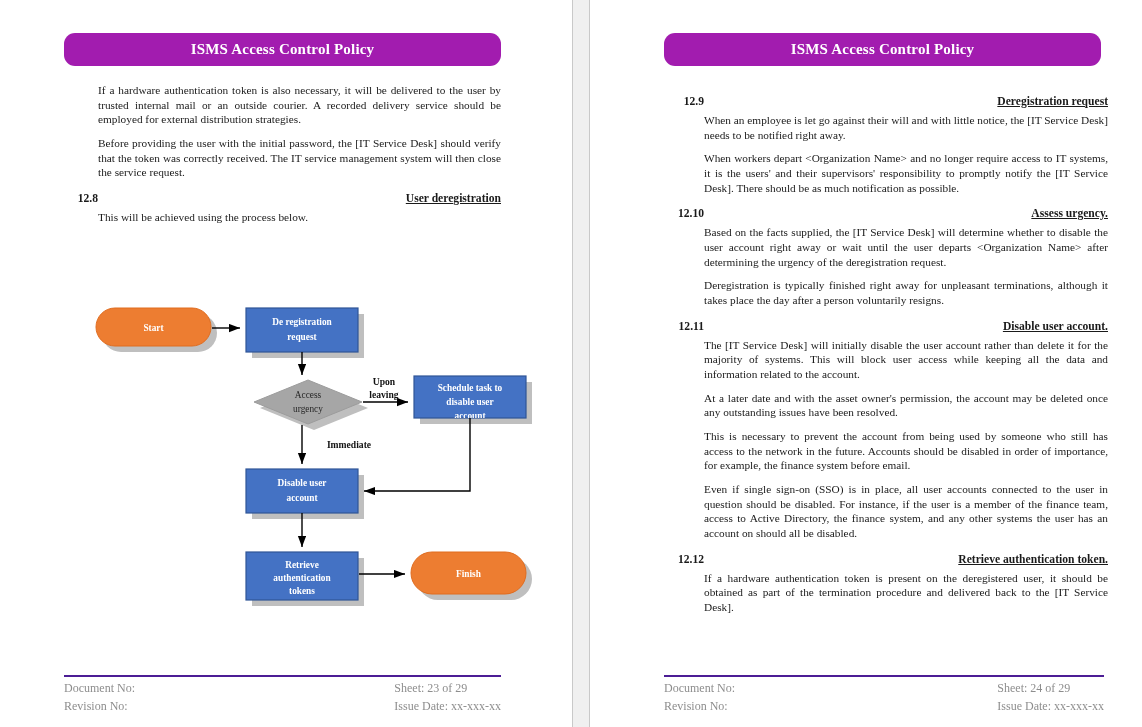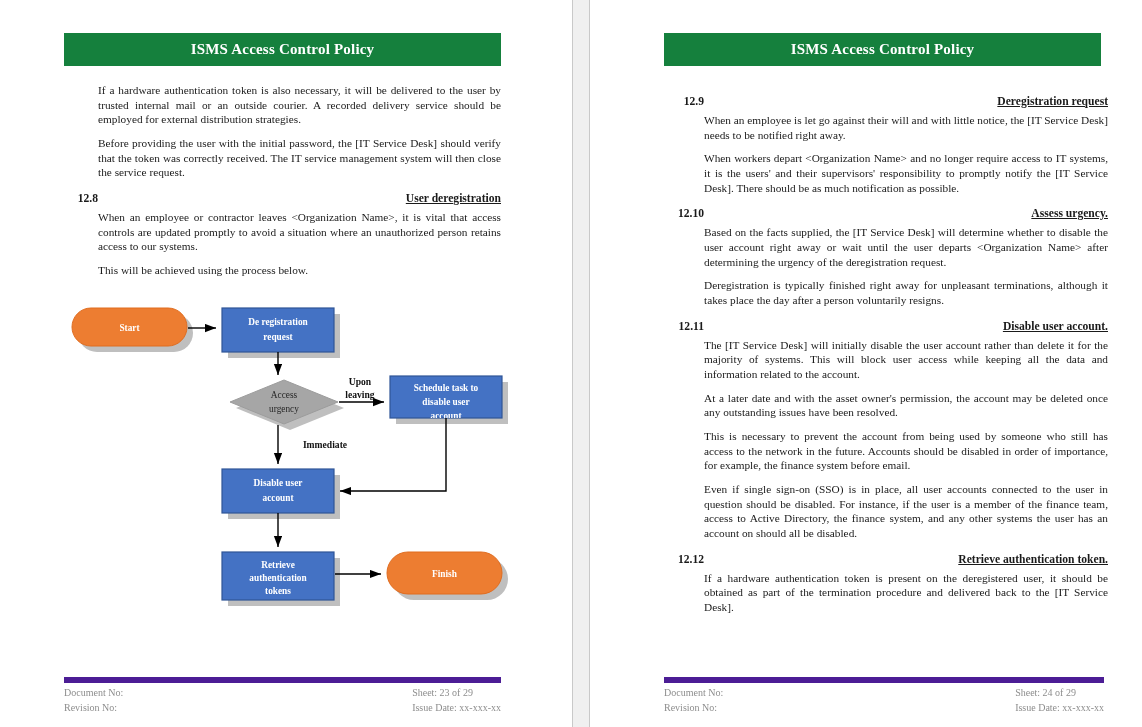--- a/index.html
+++ b/index.html
@@ -37,24 +37,25 @@
     border-left: 1px solid #c9c9c9;
     border-right: 1px solid #c9c9c9;
     box-sizing: border-box;
   }
   .page-right { width: 552px; }
 
   
   .banner {
     position: absolute;
     height: 33px;
-    background: #15803d;
+    background: #a21caf;
     display: flex;
     align-items: center;
     justify-content: center;
+    border-radius: 11px;
   }
   .page-left  .banner { left: 64px;  top: 33px; width: 437px; }
   .page-right .banner { left: 74px;  top: 33px; width: 437px; }
   .banner-title {
     font-family: "Liberation Serif", serif;
     font-weight: bold;
     font-size: 15px;
     color: #ffffff;
     letter-spacing: 0.2px;
   }
@@ -85,36 +86,36 @@
     text-align: right;
   }
   .heading .num { width: 34px; flex: none; }
   .page-right .heading .num { width: 38px; }
   .heading .txt { flex: 1; text-decoration: underline; }
 
   
   .footer {
     position: absolute;
     bottom: 12px;
-    border-top: 6px solid #4c1d95;
+    border-top: 2px solid #4c1d95;
     padding-top: 3px;
     display: flex;
     justify-content: space-between;
-    font-size: 10px;
+    font-size: 12px;
     line-height: 1.45;
     color: #8d8d8d;
   }
   .page-left  .footer { left: 64px; width: 437px; }
   .page-right .footer { left: 642px; width: 440px; }
   .footer .col-r { text-align: left; }
 
   
   .flow {
     position: absolute;
-    left: 48px;
+    left: 72px;
     top: 290px;
     width: 460px;
     height: 320px;
   }
   .flow svg { display: block; }
 
   .node-label {
     font-family: "Liberation Serif", serif;
     fill: #ffffff;
     font-size: 9.3px;
@@ -148,21 +149,20 @@
 
     <div class="content">
       <p class="para indent">If a hardware authentication token is also necessary, it will be delivered to the user by trusted internal mail or an outside courier. A recorded delivery service should be employed for external distribution strategies.</p>
       <p class="para indent">Before providing the user with the initial password, the [IT Service Desk] should verify that the token was correctly received. The IT service management system will then close the service request.</p>
 
       <div class="heading">
         <span class="num">12.8</span>
         <span class="txt">User deregistration</span>
       </div>
 
-      <p class="para indent">When an employee or contractor leaves &lt;Organization Name&gt;, it is vital that access controls are updated promptly to avoid a situation where an unauthorized person retains access to our systems.</p>
       <p class="para indent">This will be achieved using the process below.</p>
     </div>
 
     <div class="flow">
       <svg width="460" height="320" viewBox="0 0 460 320" xmlns="http://www.w3.org/2000/svg">
         <defs>
           <marker id="arrow" markerWidth="9" markerHeight="9" refX="8" refY="3" orient="auto" markerUnits="strokeWidth">
             <path d="M0,0 L8,3 L0,6 z" fill="#000000"></path>
           </marker>
         </defs>

